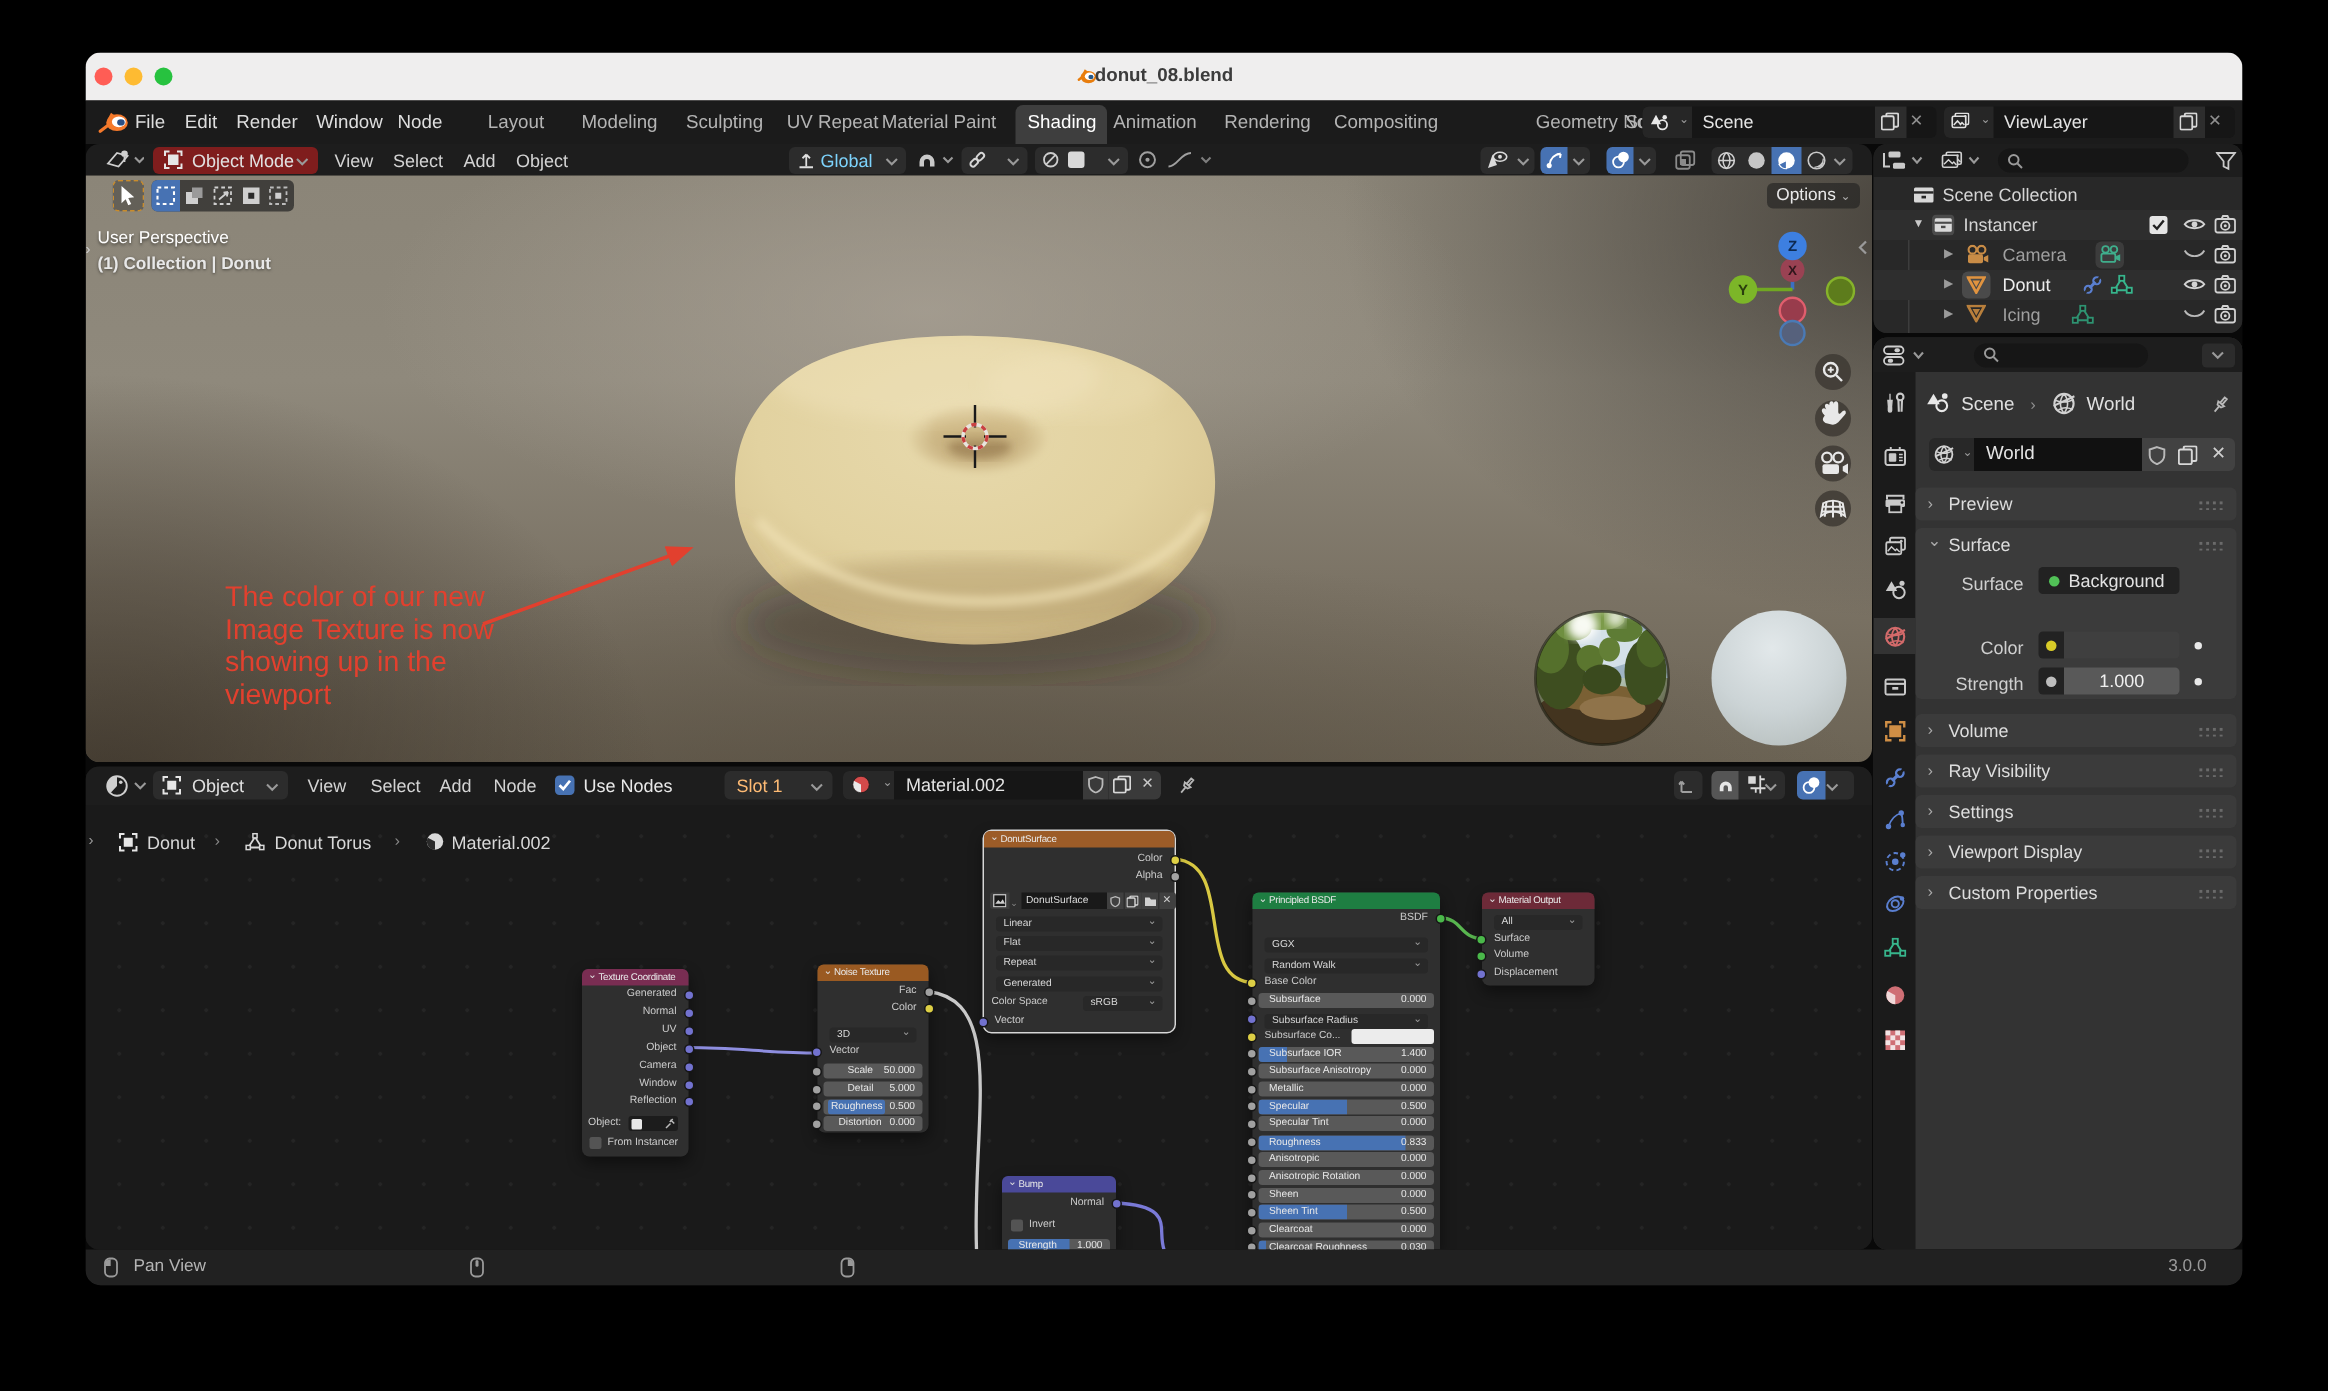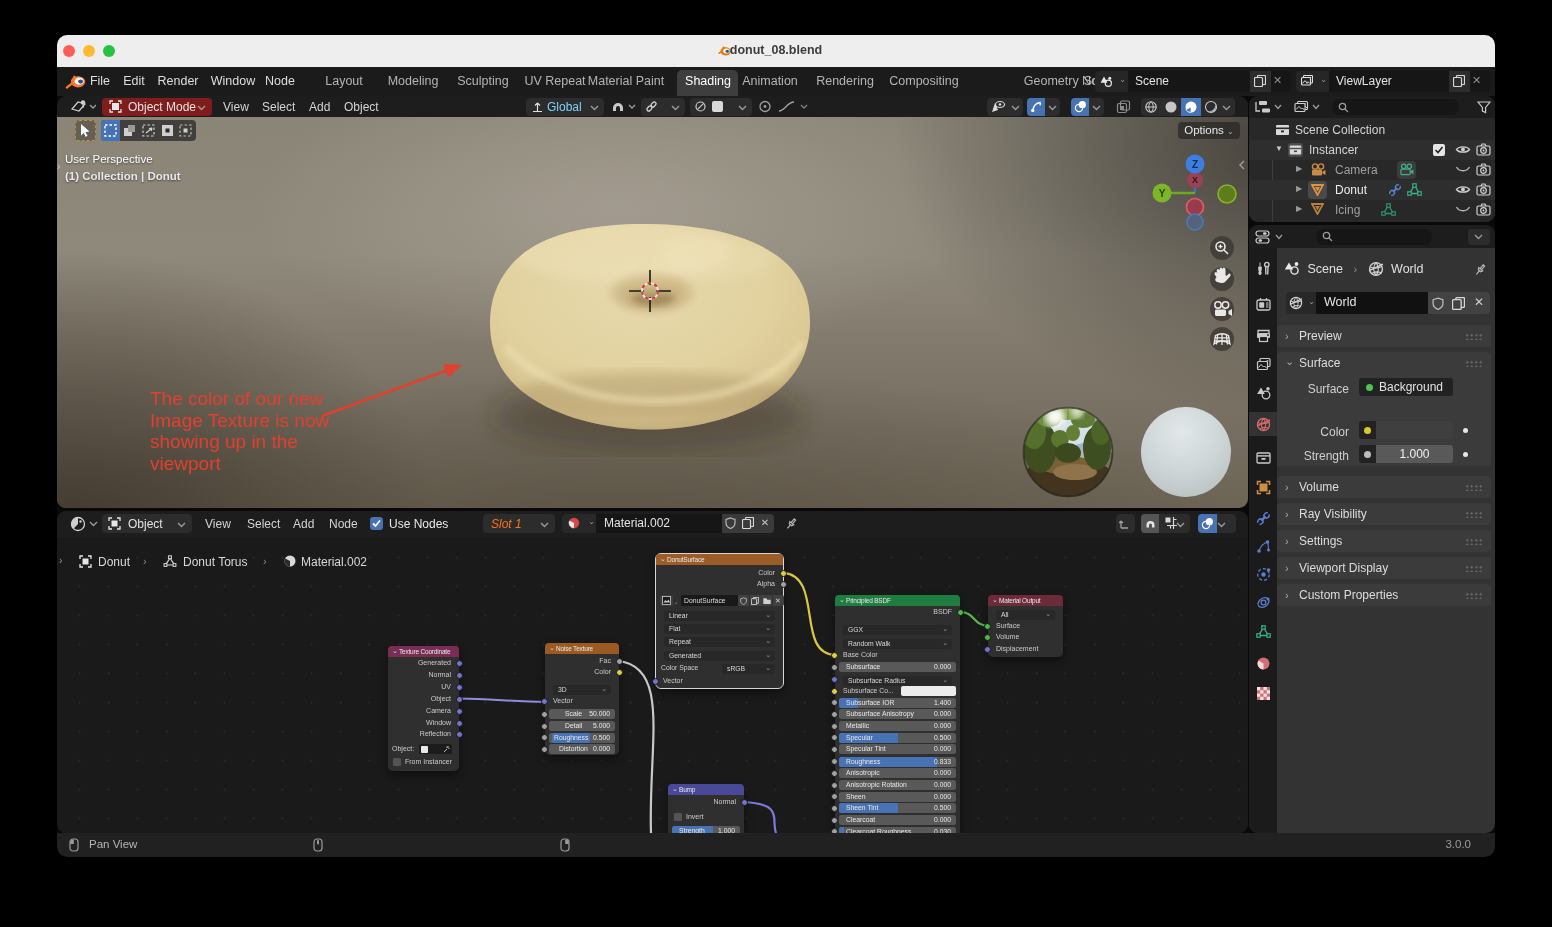--- a/index.html
+++ b/index.html
@@ -481,21 +481,21 @@
       <div class="hdrtext" style="left:190px; top:6px;">Select</div>
       <div class="hdrtext" style="left:236px; top:6px;">Add</div>
       <div class="hdrtext" style="left:272px; top:6px;">Node</div>
       <div class="abs" style="left:313px; top:6px; width:13px; height:13px; background:#4772b3; border-radius:3px;">
         <svg width="11" height="11" viewBox="0 0 11 11" style="position:absolute; left:1px; top:1px;">
             <path d="M2 5.5 L4.5 8 L9 2.5" stroke="#fff" stroke-width="1.8" fill="none"></path>
           </svg>
       </div>
       <div class="hdrtext" style="left:332px; top:6px; color:#e8e8e8;">Use Nodes</div>
       <div class="abs" style="left:426px; top:2.5px; width:72px; height:19px; background:#2c2c2c; border-radius:4px;">
-        <span style="position:absolute; left:8px; top:3px; font-size:12px; color:#f97316;font-style:italic;">Slot 1</span>
+        <span style="position:absolute; left:8px; top:3px; font-size:12px; color:#fdba74;">Slot 1</span>
         <svg width="9" height="6" viewBox="0 0 9 6" style="position:absolute; right:6px; top:8px;">
             <path d="M1 1 L4.5 4.5 L8 1" stroke="#9a9a9a" stroke-width="1.4" fill="none"></path>
           </svg>
       </div>
       <div class="abs" style="left:505px; top:2.5px; width:212px; height:19px; background:#161616; border-radius:4px;">
         <div class="abs" style="left:0; top:0; width:34px; height:19px; background:#282828; border-radius:4px 0 0 4px;">
           <svg width="14" height="14" viewBox="0 0 14 14" style="position:absolute; left:5px; top:2.5px;">
             <circle cx="7" cy="7" r="5.5" fill="#d44a4a"></circle>
             <path d="M7 7 L7 12.5 A5.5 5.5 0 0 1 2.2 4.5 Z" fill="#e9e9e9"></path>
             <circle cx="7" cy="7" r="5.5" fill="none" stroke="#1a1a1a" stroke-width="0.5"></circle>

